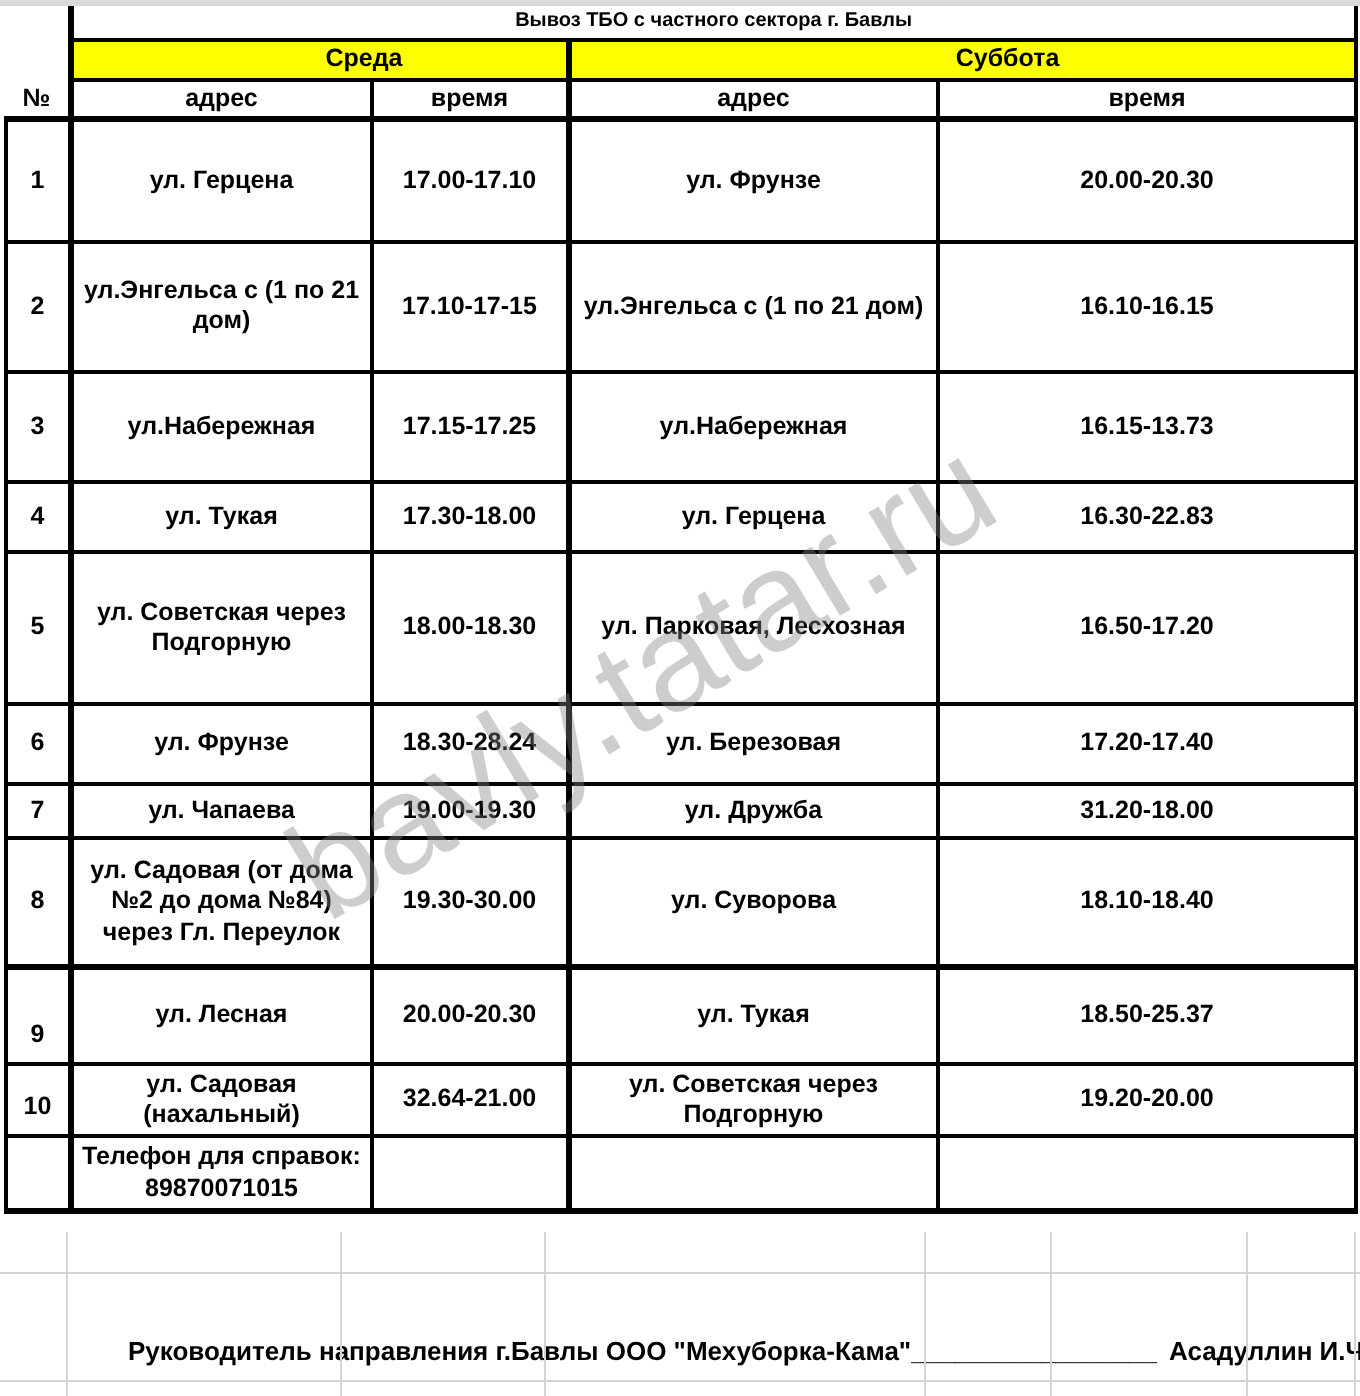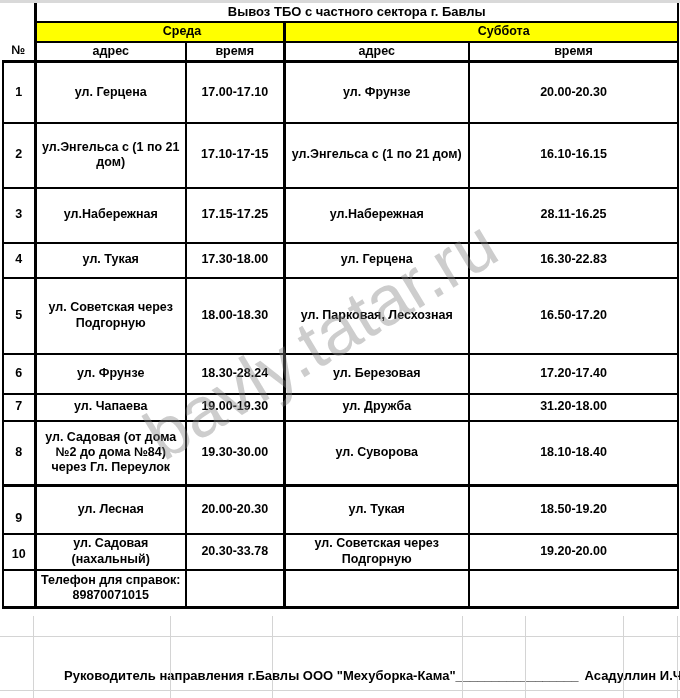--- a/index.html
+++ b/index.html
@@ -37,21 +37,21 @@
   td.c { border: 2px solid #000; }
   
   td.spacer { border: none; }
   
   td.bl3 { border-left-width: 3px; border-left-style: solid; border-left-color:#000; }
   td.br3 { border-right-width: 3px; border-right-style: solid; border-right-color:#000; }
   td.bb3 { border-bottom-width: 3px; border-bottom-style: solid; border-bottom-color:#000; }
   td.no-top { border-top: none; }
   td.no-left { border-left: none; }
   .yellow { background: #ffff00; padding-left: 48px; }
-  .title-cell { border: 2px solid #000; border-top: none; font-size: 13px; }
+  .title-cell { border: 2px solid #000; border-top: none; font-size: 10px; }
   
   tr.rt  td { height: 17px; }
   tr.rd  td { height: 20px; }
   tr.rh  td { height: 18px; }
   tr.r1  td { height: 61px; }
   tr.r2  td { height: 65px; }
   tr.r3  td { height: 55px; }
   tr.r4  td { height: 35px; }
   tr.r5  td { height: 76px; }
   tr.r6  td { height: 40px; }
@@ -140,21 +140,21 @@
     <td class="c br3">17.10-17-15</td>
     <td class="c">ул.Энгельса с (1 по 21 дом)</td>
     <td class="c">16.10-16.15</td>
   </tr>
 
   <tr class="r3">
     <td class="c br3">3</td>
     <td class="c">ул.Набережная</td>
     <td class="c br3">17.15-17.25</td>
     <td class="c">ул.Набережная</td>
-    <td class="c">28.11-16.25</td>
+    <td class="c">16.15-13.73</td>
   </tr>
 
   <tr class="r4">
     <td class="c br3">4</td>
     <td class="c">ул. Тукая</td>
     <td class="c br3">17.30-18.00</td>
     <td class="c">ул. Герцена</td>
     <td class="c">16.30-22.83</td>
   </tr>
 
@@ -188,27 +188,27 @@
     <td class="c br3 bb3">19.30-30.00</td>
     <td class="c bb3">ул. Суворова</td>
     <td class="c bb3">18.10-18.40</td>
   </tr>
 
   <tr class="r9">
     <td class="c br3 vbottom">9</td>
     <td class="c">ул. Лесная</td>
     <td class="c br3">20.00-20.30</td>
     <td class="c">ул. Тукая</td>
-    <td class="c">18.50-19.20</td>
+    <td class="c">18.50-25.37</td>
   </tr>
 
   <tr class="r10">
     <td class="c br3 vbottom">10</td>
     <td class="c">ул. Садовая (нахальный)</td>
-    <td class="c br3">20.30-33.78</td>
+    <td class="c br3">32.64-21.00</td>
     <td class="c">ул. Советская через Подгорную</td>
     <td class="c">19.20-20.00</td>
   </tr>
 
   <tr class="rp">
     <td class="c br3 bb3"></td>
     <td class="c bb3">
       <div>Телефон для справок:</div>
       <div>89870071015</div>
     </td>

